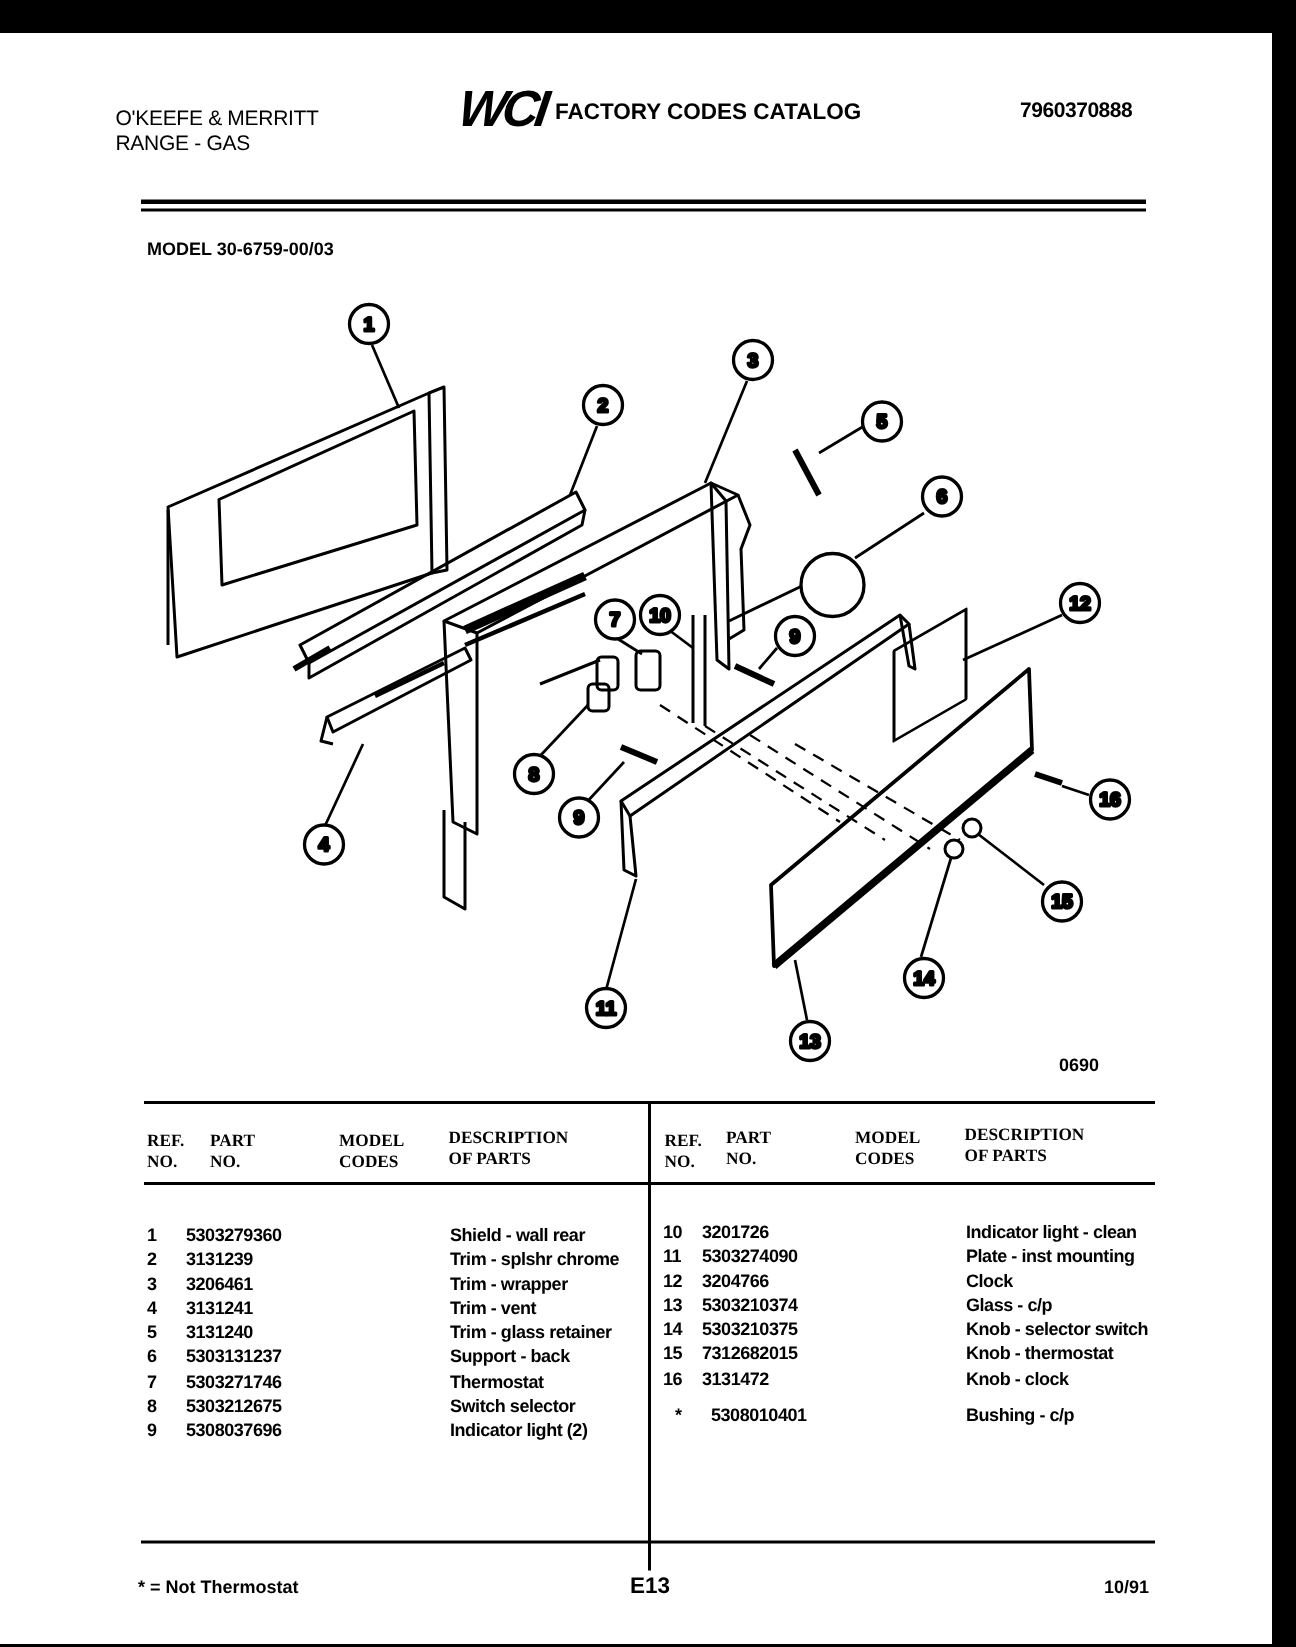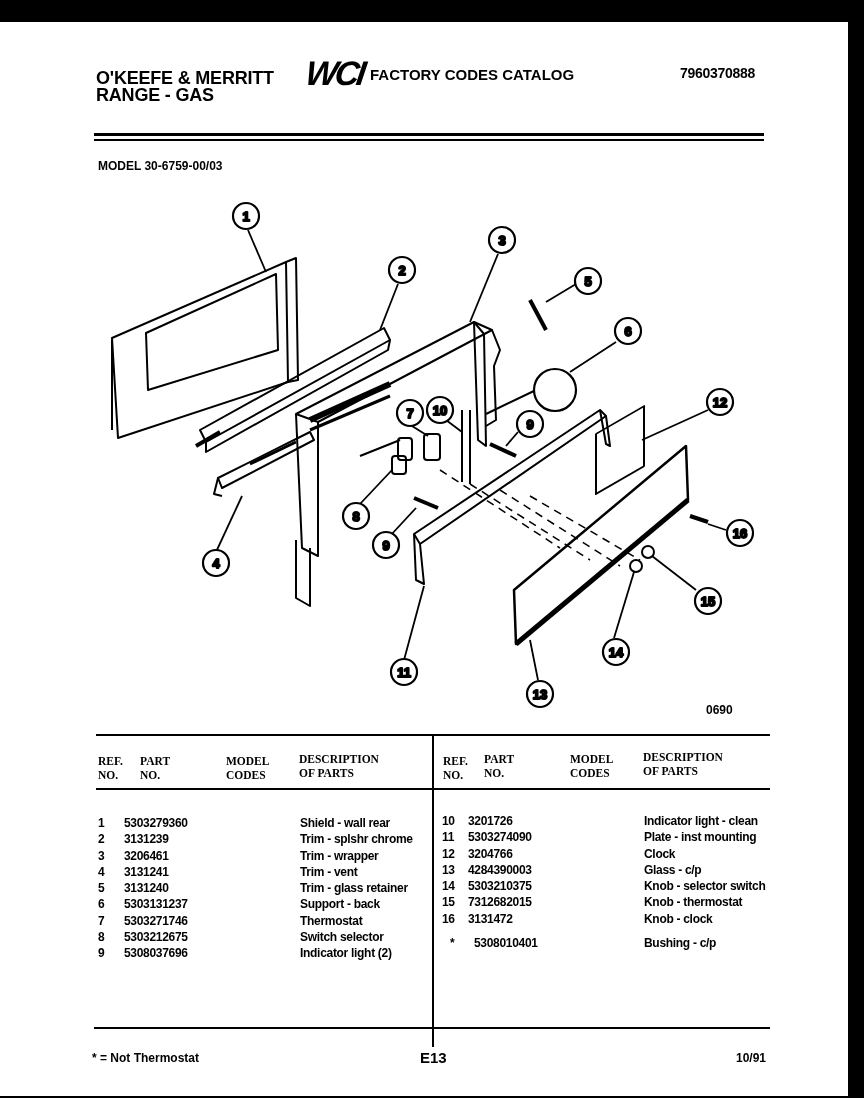--- a/index.html
+++ b/index.html
@@ -1,19 +1,19 @@
 <!DOCTYPE html>
 <html><head>
 <meta charset="utf-8">
 <style>
   html,body{margin:0;padding:0;background:#000;}
   body{width:864px;height:1098px;position:relative;overflow:hidden;font-family:"Liberation Sans",sans-serif;color:#000;}
   .page{position:absolute;left:0;top:22px;width:848px;height:1074px;background:#fff;}
   .abs{position:absolute;}
-  .hdr-left{left:96px;top:48px;font-size:18px;line-height:17px;font-weight:bold;letter-spacing:-0.2px;}
+  .hdr-left{left:77px;top:48px;font-size:14px;line-height:17px;font-weight:normal;letter-spacing:-0.2px;}
   .logo{left:306px;top:36px;font-size:34px;font-weight:bold;font-style:italic;letter-spacing:-3px;transform:skewX(-8deg);line-height:30px;}
   .catalog{left:370px;top:44px;font-size:15px;font-weight:bold;}
   .docnum{left:680px;top:43px;font-size:14px;font-weight:bold;letter-spacing:-0.3px;}
   .rule1{left:94px;top:111px;width:670px;height:3px;background:#000;}
   .rule2{left:94px;top:117px;width:670px;height:2px;background:#000;}
   .model{left:98px;top:137px;font-size:12px;font-weight:bold;}
   .diagram{left:95px;top:168px;width:690px;height:545px;}
   .code-0690{left:706px;top:681px;font-size:12px;font-weight:bold;}
   .tbl-top{left:96px;top:712px;width:674px;height:2px;background:#000;}
   .tbl-hdr-rule{left:96px;top:766px;width:674px;height:2px;background:#000;}
@@ -310,21 +310,21 @@
         <span style="width:176px">5303274090</span>
         <span>Plate - inst mounting</span>
       </div>
     <div class="row" style="display:flex;">
         <span style="width:26px">12</span>
         <span style="width:176px">3204766</span>
         <span>Clock</span>
       </div>
     <div class="row" style="display:flex;">
         <span style="width:26px">13</span>
-        <span style="width:176px">4284390003</span>
+        <span style="width:176px">5303210374</span>
         <span>Glass - c/p</span>
       </div>
     <div class="row" style="display:flex;">
         <span style="width:26px">14</span>
         <span style="width:176px">5303210375</span>
         <span>Knob - selector switch</span>
       </div>
     <div class="row" style="display:flex;">
         <span style="width:26px">15</span>
         <span style="width:176px">7312682015</span>

